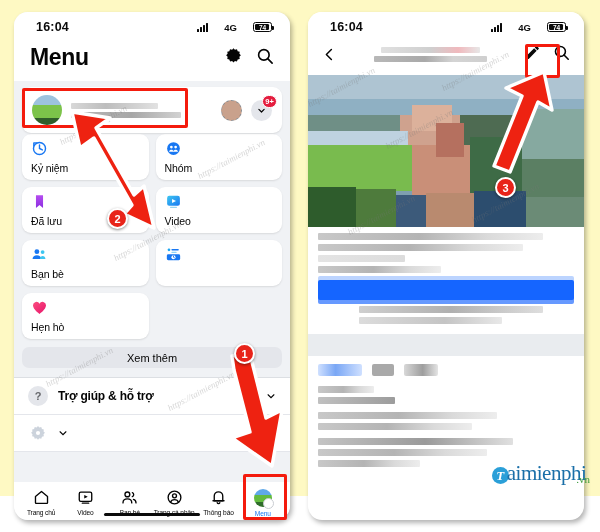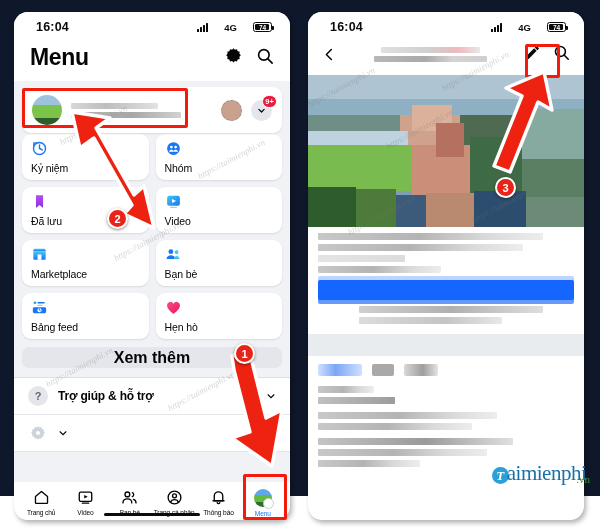--- a/index.html
+++ b/index.html
@@ -2,21 +2,21 @@
 <html><head>
 <meta charset="utf-8">
 <style>
   * { box-sizing: border-box; margin: 0; padding: 0; }
   html, body {
     width: 600px; height: 532px;
     background: #ffffff;
     font-family: "Liberation Sans", sans-serif;
     overflow: hidden;
   }
-  #stage { position: relative; width: 600px; height: 496px; background: #0f172a; }
+  #stage { position: relative; width: 600px; height: 496px; background: #fef9c3; }
 
   
   .phone {
     position: absolute; top: 12px;
     width: 276px; height: 508px;
     background: #f0f2f5;
     border-radius: 14px;
     box-shadow: 2px 3px 5px rgba(0,0,0,.30);
     overflow: hidden;
   }
@@ -89,21 +89,21 @@
           grid-template-columns:1fr 1fr; gap:7px; }
   .tile { background:#fff; border-radius:9px; height:46px;
           padding:6px 9px; box-shadow:0 1px 2px rgba(0,0,0,.10);
           display:flex; flex-direction:column; justify-content:space-between; }
   .tile-label { font-size:10.5px; color:#050505; letter-spacing:-.1px; }
 
   
   .seemore-wrap { padding: 8px 8px 0 8px; }
   .seemore { background:#e4e6eb; border-radius:7px; height:21px;
              display:flex; align-items:center; justify-content:center;
-             font-size:16px; font-weight:bold; color:#050505; }
+             font-size:11px; font-weight:normal; color:#050505; }
   .divider { height:1px; background:#dcdfe3; margin:9px 0 0 0; }
 
   .acc-row { background:#fff; display:flex; align-items:center; gap:10px;
              padding:8px 14px; border-bottom:1px solid #e4e6eb; }
   .acc-icon { width:20px; height:20px; border-radius:50%; background:#e4e6eb;
               display:flex; align-items:center; justify-content:center;
               font-size:11px; font-weight:bold; color:#65676b; flex:none; }
   .acc-label { flex:1; font-size:12px; font-weight:bold; color:#050505; letter-spacing:-.2px; }
 
   
@@ -267,55 +267,40 @@
                 <stop offset="1" stop-color="#1877f2"></stop>
               </linearGradient>
             </defs>
           <rect x="3" y="4" width="18" height="14" rx="3" fill="url(#gv)"></rect>
           <polygon points="10,8.5 15.5,11.2 10,14" fill="#fff"></polygon>
           <rect x="7" y="19.4" width="10" height="1.6" rx=".8" fill="#9ad4ef"></rect>
         </svg>
         <span class="tile-label">Video</span>
       </div>
 
-      <div class="tile">
-        <svg width="17" height="17" viewBox="0 0 24 24">
-          <defs>
-              <linearGradient id="gm" x1="0" y1="0" x2="0" y2="1">
-            <stop offset="0" stop-color="#45c8f5"></stop>
-                <stop offset="1" stop-color="#1877f2"></stop>
-              </linearGradient>
-            </defs>
-          <path d="M2.5 7.5L4.5 4h15l2 3.5z" fill="url(#gm)"></path>
-          <rect x="3.3" y="7.5" width="17.4" height="12" rx="1.4" fill="url(#gm)"></rect>
-          <rect x="9.3" y="12" width="5.4" height="7.5" fill="#fff"></rect>
-        </svg>
-        <span class="tile-label">Marketplace</span>
-      </div>
 
       <div class="tile">
         <svg width="17" height="17" viewBox="0 0 24 24">
           <circle cx="8.3" cy="8" r="3.4" fill="#1877f2"></circle>
           <path d="M2.2 18.5c0-3.6 2.7-5.4 6.1-5.4s6.1 1.8 6.1 5.4z" fill="#1877f2"></path>
           <circle cx="16.4" cy="8.6" r="2.7" fill="#3ec6f0"></circle>
           <path d="M12.6 18.5c0-2.9 1.9-4.5 3.9-4.5s3.9 1.6 3.9 4.5z" fill="#3ec6f0"></path>
         </svg>
         <span class="tile-label">Bạn bè</span>
       </div>
 
       <div class="tile">
         <svg width="17" height="17" viewBox="0 0 24 24">
           <circle cx="5.6" cy="5.4" r="1.9" fill="#1da6f2"></circle>
           <rect x="9" y="4.4" width="10.5" height="2" rx="1" fill="#1877f2"></rect>
           <rect x="9" y="8" width="7.5" height="2" rx="1" fill="#8fd3f7"></rect>
           <rect x="2.6" y="11.6" width="18.8" height="8.4" rx="2" fill="#1877f2"></rect>
           <circle cx="12" cy="15.8" r="2.9" fill="#fff"></circle>
           <polyline points="12,14 12,15.9 13.4,16.7" stroke="#1877f2" stroke-width="1.3" fill="none" stroke-linecap="round"></polyline>
         </svg>
-        <span class="tile-label">Bảng feed</span>
       </div>
 
       <div class="tile">
         <svg width="17" height="17" viewBox="0 0 24 24">
           <defs>
               <linearGradient id="gh" x1="0" y1="0" x2="1" y2="1">
             <stop offset="0" stop-color="#fb4d7f"></stop>
                 <stop offset="1" stop-color="#e8156b"></stop>
               </linearGradient>
             </defs>

